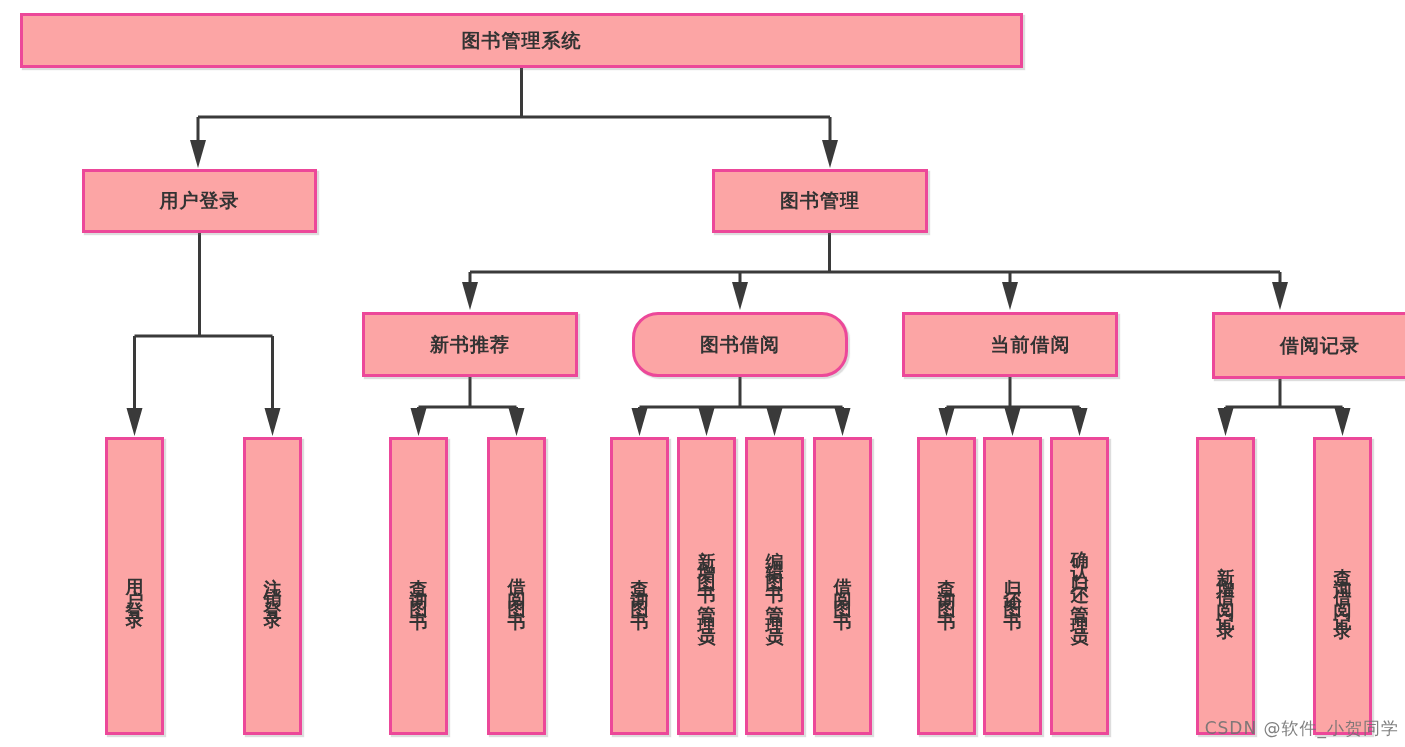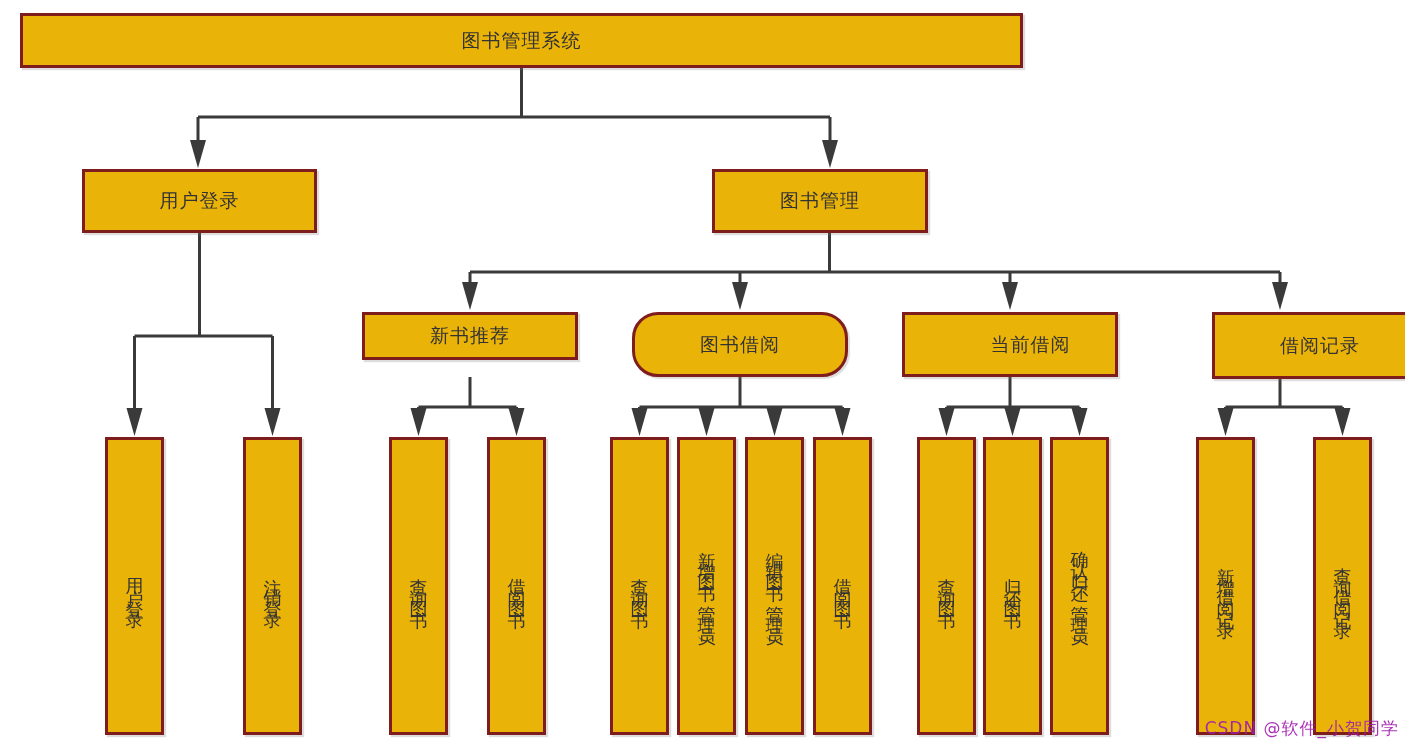--- a/index.html
+++ b/index.html
@@ -12,35 +12,36 @@
     font-family: "DejaVu Sans", "Liberation Sans", sans-serif;
     overflow: hidden;
   }
   .wires {
     position: absolute;
     left: 0; top: 0;
     width: 1405px; height: 747px;
   }
   .node {
     position: absolute;
-    background: #eab308;
-    border: 3px solid #7f1d1d;
+    background: #fca5a5;
+    border: 3px solid #ec4899;
     box-shadow: 2px 2px 1px rgba(120,120,120,0.25);
     display: flex;
     align-items: center;
     justify-content: center;
     color: #333333;
     font-size: 19px;
     letter-spacing: 1px;
     white-space: nowrap;
+    font-weight: bold;
   }
   .root  { left: 20px;   top: 13px;  width: 1003px; height: 55px; }
   .l2a   { left: 82px;   top: 169px; width: 235px;  height: 64px; }
   .l2b   { left: 712px;  top: 169px; width: 216px;  height: 64px; }
-  .g1    { left: 362px;  top: 312px; width: 216px;  height: 48px; }
+  .g1    { left: 362px;  top: 312px; width: 216px;  height: 65px; }
   .g2    { left: 632px;  top: 312px; width: 216px;  height: 65px; border-radius: 26px; }
   .g3    { left: 902px;  top: 312px; width: 216px;  height: 65px; padding-left: 41px; }
   .g4    { left: 1184px; top: 312px; width: 216px;  height: 67px; margin-left: 28px; }
   .leaf  { top: 437px; width: 59px; height: 298px; }
   .leaf-text {
     writing-mode: vertical-rl;
     text-orientation: mixed;
     font-size: 18px;
     letter-spacing: 11px;
     color: #333333;
@@ -57,21 +58,21 @@
   .ld1 { left: 917px; }
   .ld2 { left: 983px; }
   .ld3 { left: 1050px; }
   .le1 { left: 1196px; }
   .le2 { left: 1313px; }
   .watermark {
     position: absolute;
     right: 6px;
     bottom: 7px;
     font-size: 17px;
-    color: #a21caf;
+    color: #737373;
     opacity: 0.9;
     letter-spacing: 1px;
     z-index: 5;
     white-space: nowrap;
   }
   svg path { stroke: #3a3a3a; stroke-width: 3; fill: none; }
   svg polygon { fill: #3a3a3a; stroke: none; }
 </style>
 </head>
 <body>

